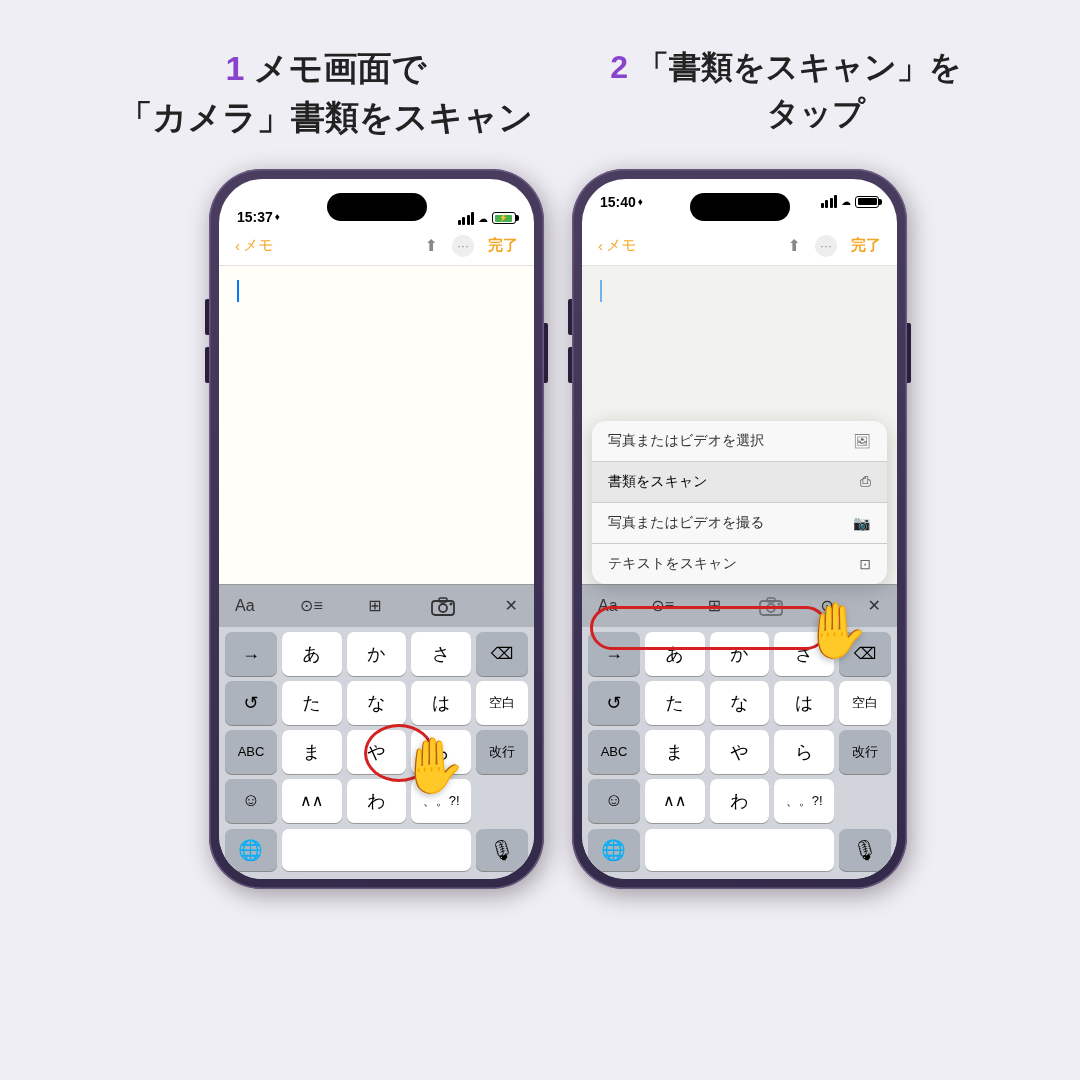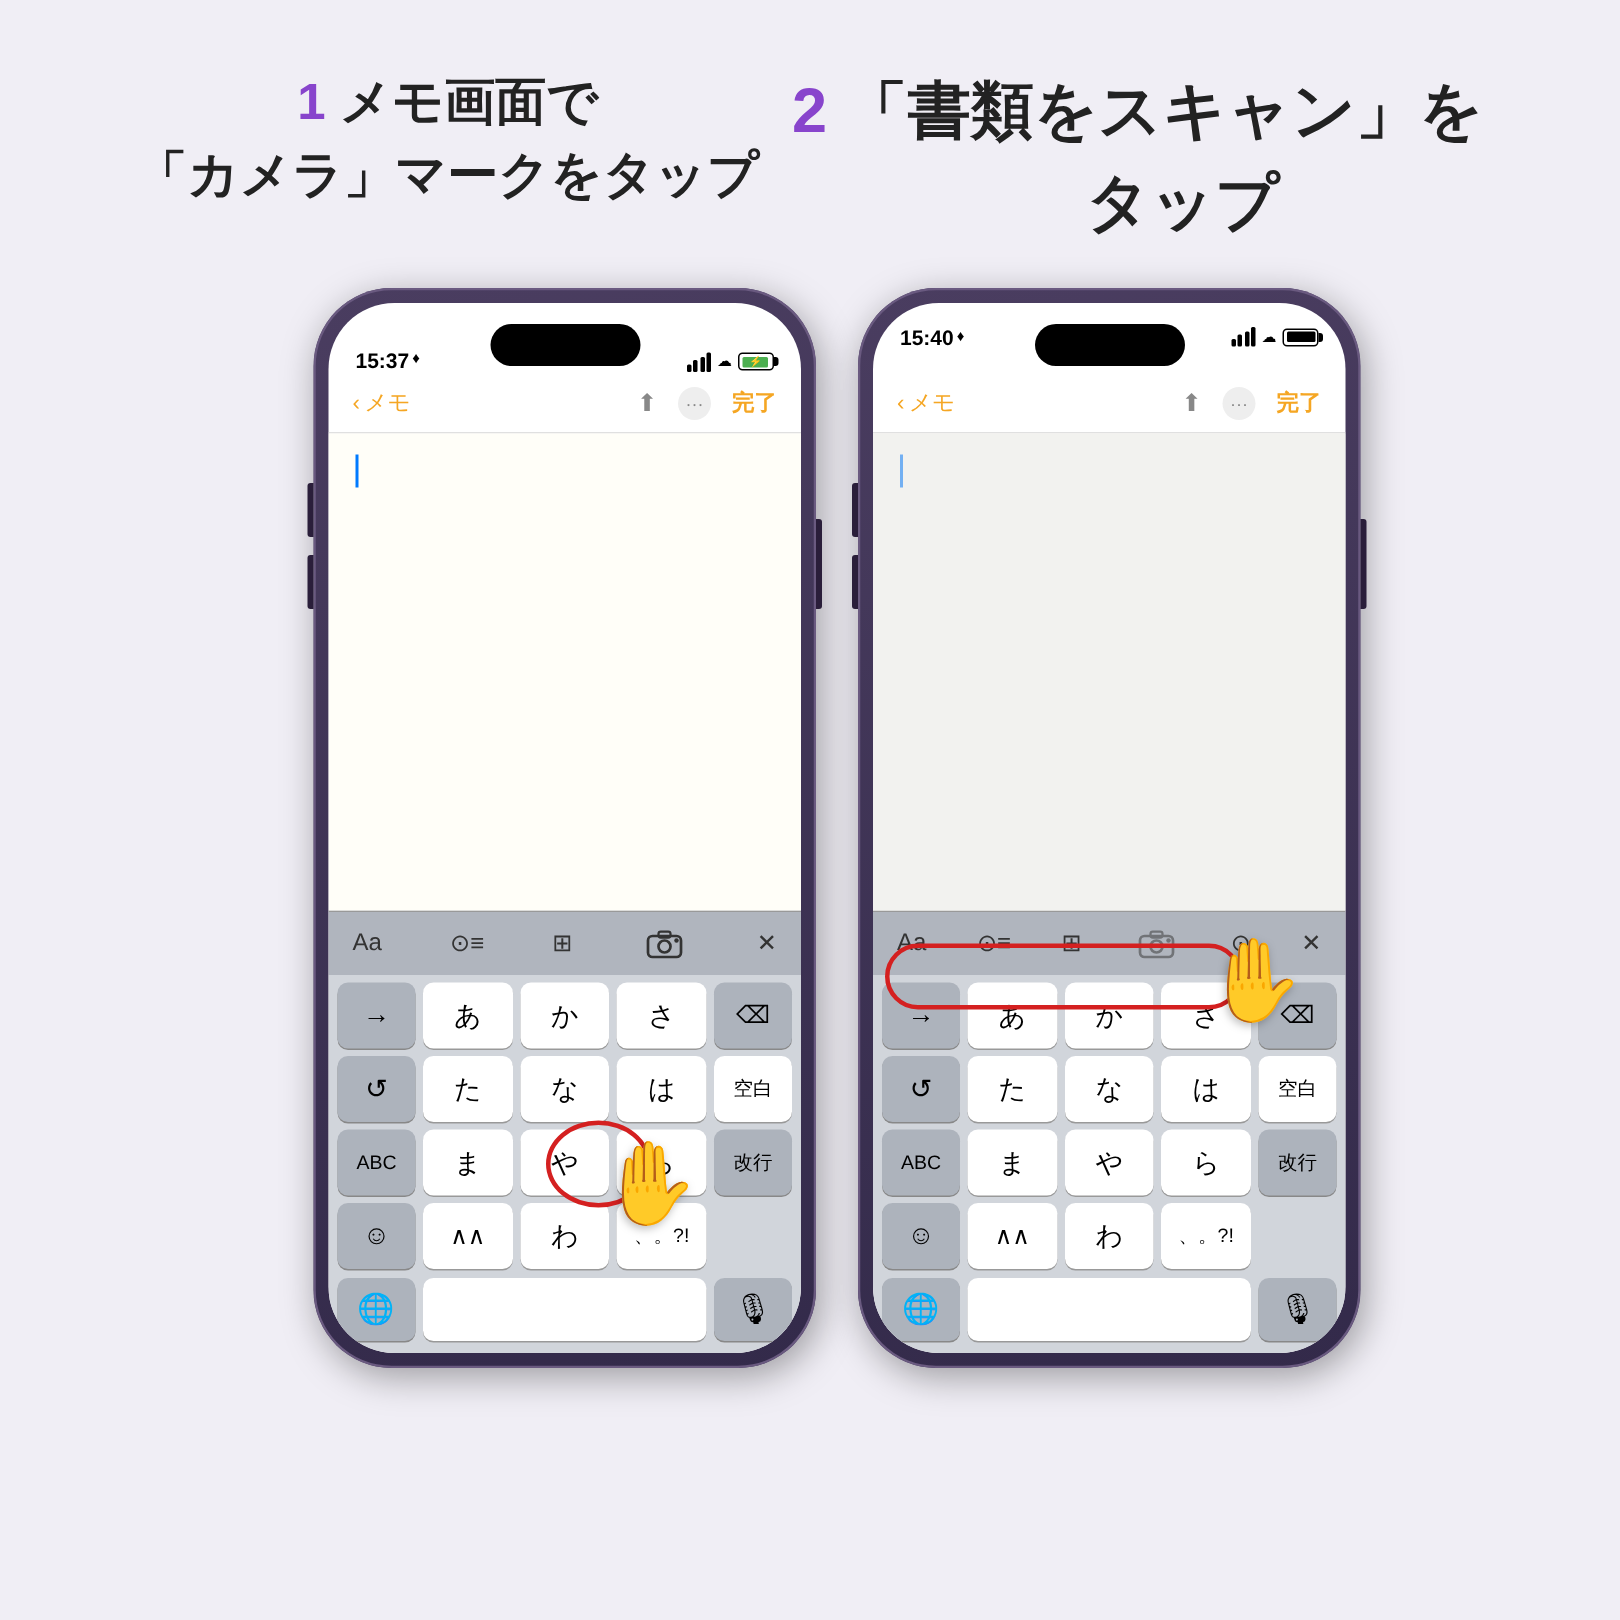--- a/index.html
+++ b/index.html
@@ -17,23 +17,23 @@
   </style>
 </head>
 <body>
 
 <div style="width:1080px;height:1080px;background:#f0eef5;display:flex;flex-direction:column;align-items:center;">
 
   <div style="display:flex;width:100%;padding:44px 80px 16px;justify-content:space-around;align-items:flex-start;">
     <div style="text-align:center;line-height:1.45;font-size:34px;font-weight:700;color:#222;">
       <span style="color:#8844cc;">1</span>
       <span> メモ画面で</span><br>
-      <span>「カメラ」マークをタップ</span>
-    </div>
-    <div style="text-align:center;line-height:1.45;font-size:42px;font-weight:700;color:#222;">
+      <span>「カメラ」書類をスキャン</span>
+    </div>
+    <div style="text-align:center;line-height:1.45;font-size:32px;font-weight:700;color:#222;">
       <span style="color:#8844cc;">2</span>
       <span> 「書類をスキャン」を</span><br>
       <span style="margin-left:60px;">タップ</span>
     </div>
   </div>
 
   <div style="display:flex;gap:28px;justify-content:center;align-items:flex-start;margin-top:10px;margin-left:36px;">
 
     <div style="position:relative;">
       <div style="width:335px;height:720px;background:linear-gradient(170deg,#4a3d60,#332a4a);border-radius:52px;position:relative;box-shadow:inset 0 0 0 1.5px #6a5a80, 3px 6px 24px rgba(0,0,0,0.35);">
@@ -183,20 +183,38 @@
               <span style="color:#f5a623;font-size:15px;font-weight:600;">完了</span>
             </div>
           </div>
 
           <div style="flex:1;padding:14px 18px;background:#fffef8;position:relative;min-height:0;">
             <div style="width:2px;height:22px;background:#007aff;display:inline-block;"></div>
             
             <div style="position:absolute;bottom:0;left:0;right:0;height:100%;background:rgba(230,230,230,0.5);border-radius:0;"></div>
 
             
+            <div style="position:absolute;bottom:0;left:10px;right:10px;background:rgba(248,248,248,0.97);border-radius:14px;box-shadow:0 4px 20px rgba(0,0,0,0.18);overflow:hidden;z-index:15;">
+              <div style="display:flex;justify-content:space-between;align-items:center;padding:11px 16px;font-size:14px;color:#333;border-bottom:0.5px solid #ccc;">
+                <span>写真またはビデオを選択</span>
+                <span style="font-size:14px;color:#666;">🖼</span>
+              </div>
+              <div style="display:flex;justify-content:space-between;align-items:center;padding:11px 16px;font-size:14px;color:#000;font-weight:500;background:#e8e8e8;border-bottom:0.5px solid #ccc;position:relative;">
+                <span>書類をスキャン</span>
+                <span style="font-size:14px;color:#444;">⎙</span>
+              </div>
+              <div style="display:flex;justify-content:space-between;align-items:center;padding:11px 16px;font-size:14px;color:#333;border-bottom:0.5px solid #ccc;">
+                <span>写真またはビデオを撮る</span>
+                <span style="font-size:14px;color:#666;">📷</span>
+              </div>
+              <div style="display:flex;justify-content:space-between;align-items:center;padding:11px 16px;font-size:14px;color:#333;">
+                <span>テキストをスキャン</span>
+                <span style="font-size:14px;color:#666;">⊡</span>
+              </div>
+            </div>
           </div>
 
           <div style="display:flex;align-items:center;justify-content:space-between;padding:7px 16px;background:#b0b5be;border-top:1px solid #999;">
             <span style="font-size:16px;color:#333;font-weight:500;">Aa</span>
             <span style="font-size:16px;color:#333;">⊙≡</span>
             <span style="font-size:16px;color:#333;">⊞</span>
             <div style="width:32px;height:28px;display:flex;align-items:center;justify-content:center;opacity:0.5;">
               <svg width="26" height="22" viewBox="0 0 26 22">
                 <rect x="2" y="6" width="22" height="14" rx="3" fill="none" stroke="#333" stroke-width="1.8"></rect>
                 <circle cx="13" cy="13" r="4" fill="none" stroke="#333" stroke-width="1.8"></circle>

